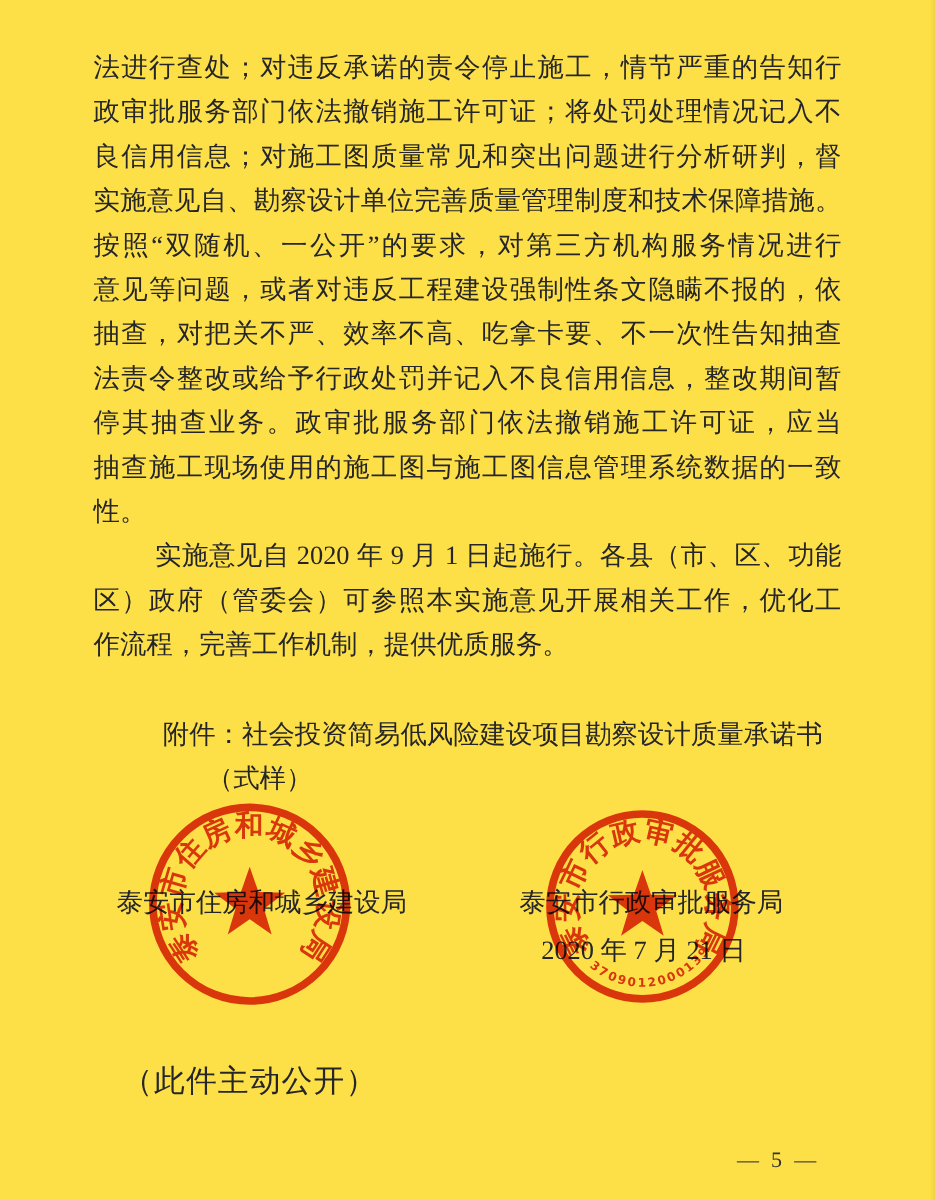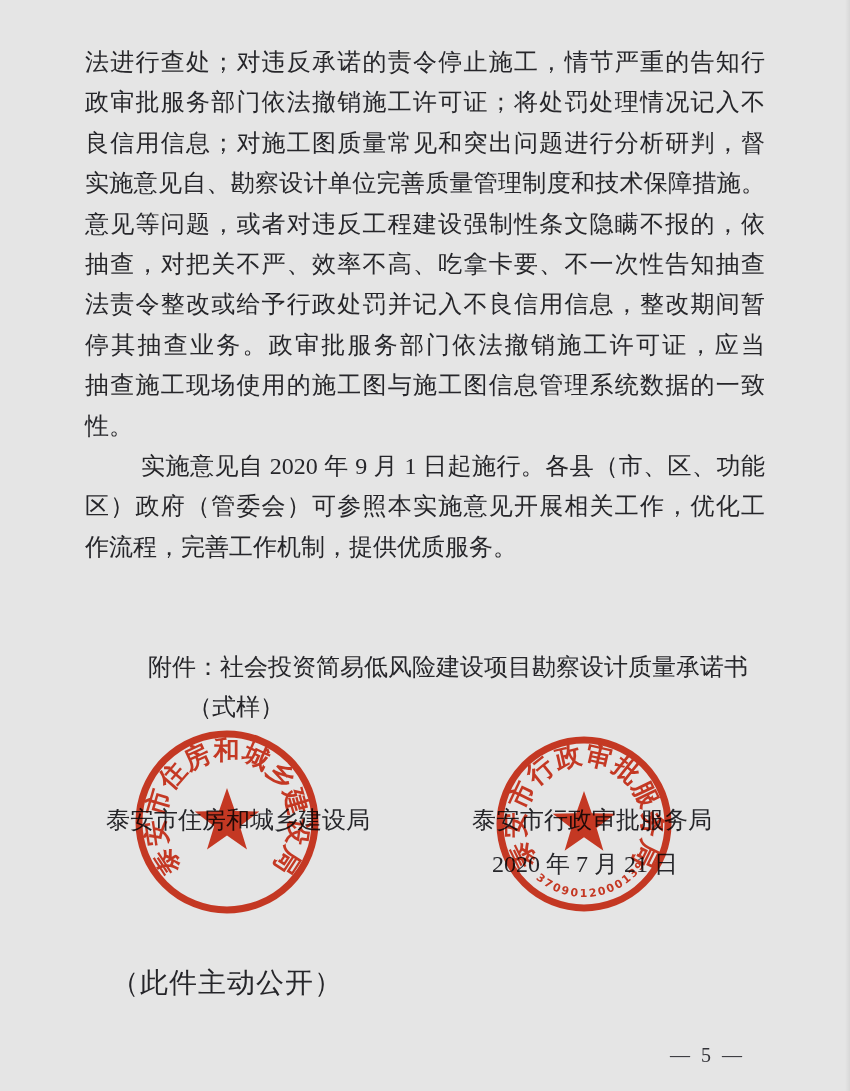--- a/index.html
+++ b/index.html
@@ -1,21 +1,21 @@
 <!DOCTYPE html>
 <html style="--seal-red: #d92f16; --ink: #26262a;"><head>
 <meta charset="utf-8">
 <style>
   :root { --seal-red:#d92f16; --ink:#26262a; }
   * { margin:0; padding:0; box-sizing:border-box; }
   html,body { background:#ffffff; }
   .page {
     position:relative;
     width:850px; height:1091px;
-    background:#e5e5e5;
+    background:#fde047;
     overflow:hidden;
     font-family:"Liberation Serif","DejaVu Serif",serif;
     color:var(--ink);
   }
   
   .page::after {
     content:""; position:absolute; top:0; right:0; width:5px; height:100%;
     background:linear-gradient(to right, rgba(0,0,0,0), rgba(0,0,0,0.06));
     pointer-events:none;
   }
@@ -55,31 +55,32 @@
 </head>
 <body>
 
 <div class="page">
 
   <div class="body-text">
       <div class="tl j">法进行查处；对违反承诺的责令停止施工，情节严重的告知行</div>
       <div class="tl j">政审批服务部门依法撤销施工许可证；将处罚处理情况记入不</div>
       <div class="tl j">良信用信息；对施工图质量常见和突出问题进行分析研判，督</div>
       <div class="tl j">实施意见自、勘察设计单位完善质量管理制度和技术保障措施。</div>
+      <div class="tl j">按照“双随机、一公开”的要求，对第三方机构服务情况进行</div>
       <div class="tl j">意见等问题，或者对违反工程建设强制性条文隐瞒不报的，依</div>
       <div class="tl j">抽查，对把关不严、效率不高、吃拿卡要、不一次性告知抽查</div>
       <div class="tl j">法责令整改或给予行政处罚并记入不良信用信息，整改期间暂</div>
       <div class="tl j">停其抽查业务。政审批服务部门依法撤销施工许可证，应当</div>
       <div class="tl j">抽查施工现场使用的施工图与施工图信息管理系统数据的一致</div>
       <div class="tl">性。</div>
       <div class="tl j" style="text-indent: 56px;">实施意见自 2020 年 9 月 1 日起施行。各县（市、区、功能</div>
       <div class="tl j">区）政府（管委会）可参照本实施意见开展相关工作，优化工</div>
       <div class="tl">作流程，完善工作机制，提供优质服务。</div>
       <div class="tl"></div>
-      <div class="tl" style="text-indent: 63px; margin-top: 39px;">附件：社会投资简易低风险建设项目勘察设计质量承诺书</div>
+      <div class="tl" style="text-indent: 63px;">附件：社会投资简易低风险建设项目勘察设计质量承诺书</div>
       <div class="tl" style="text-indent: 103px;">（式样）</div>
     </div>
 
   <div class="sig sig-left">泰安市住房和城乡建设局</div>
   <div class="sig sig-right">泰安市行政审批服务局</div>
   <div class="sig sig-date">2020 年 7 月 21 日</div>
 
   <div class="seal seal-left">
     <svg viewBox="0 0 190 190">
       <defs>

